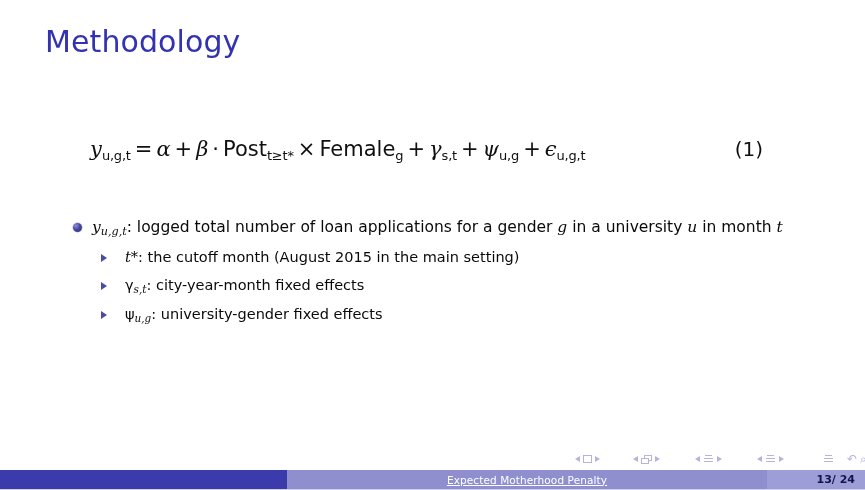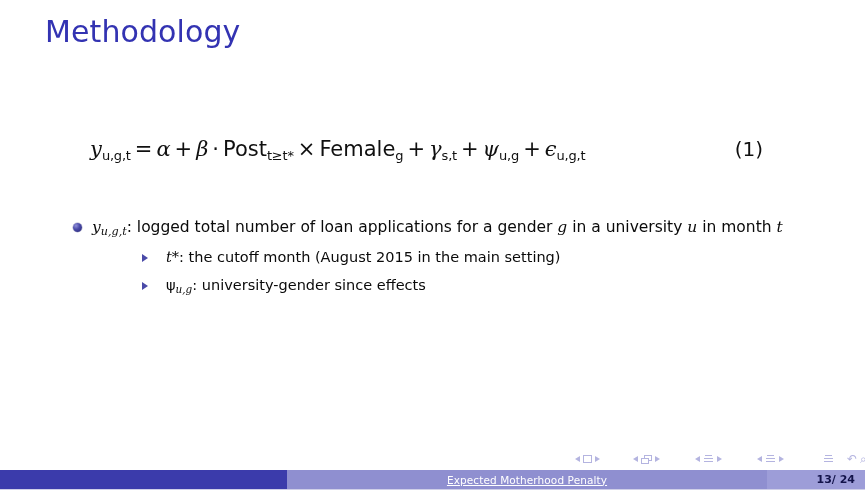--- a/index.html
+++ b/index.html
@@ -20,21 +20,21 @@
     left: 0; top: 0;
     width: 865px;
     height: 490px;
     background: #ffffff;
   }
 
   
   .slide-title {
     position: absolute;
     left: 45px;
-    top: 14px;
+    top: 24px;
     font-size: 30px;
     color: #3333b2;
     font-family: "DejaVu Sans", sans-serif;
     font-weight: 400;
     letter-spacing: 0.1px;
   }
 
   
   .equation-row {
     position: absolute;
@@ -111,21 +111,20 @@
   }
   .li2 {
     position: relative;
     padding-left: 125px;
     font-size: 14.5px;
     color: #0a0a0a;
     font-family: "DejaVu Sans", sans-serif;
     line-height: 25px;
     min-height: 25px;
     white-space: nowrap;
-    margin-left: 41px;
   }
   .li2 > .tri {
     position: absolute;
     left: 101px;
     top: 9px;
     width: 0;
     height: 0;
     border-top: 4px solid transparent;
     border-bottom: 4px solid transparent;
     border-left: 6px solid #4a4aa8;
@@ -285,24 +284,28 @@
 
     <div class="li2">
       <span class="tri"></span>
       <span class="mi">t*</span><span>: the cutoff month (August 2015 in the main setting)</span>
     </div>
 
     <div class="spacer-sm"></div>
 
 
 
-
     <div class="li2">
       <span class="tri"></span>
-      <span class="gk">ψ</span><span class="sub"><span class="mi">u,g</span></span><span>: university-gender since effects</span>
+      <span class="gk">γ</span><span class="sub"><span class="mi">s,t</span></span><span>: city-year-month fixed effects</span>
+    </div>
+
+    <div class="li2">
+      <span class="tri"></span>
+      <span class="gk">ψ</span><span class="sub"><span class="mi">u,g</span></span><span>: university-gender fixed effects</span>
     </div>
 
   </div>
 
   <div class="navsym">
 
     <div class="navgroup" style="left:0px;">
       <span class="nav-arrow-l"></span>
       <span class="ic-square"></span>
       <span class="nav-arrow-r"></span>

